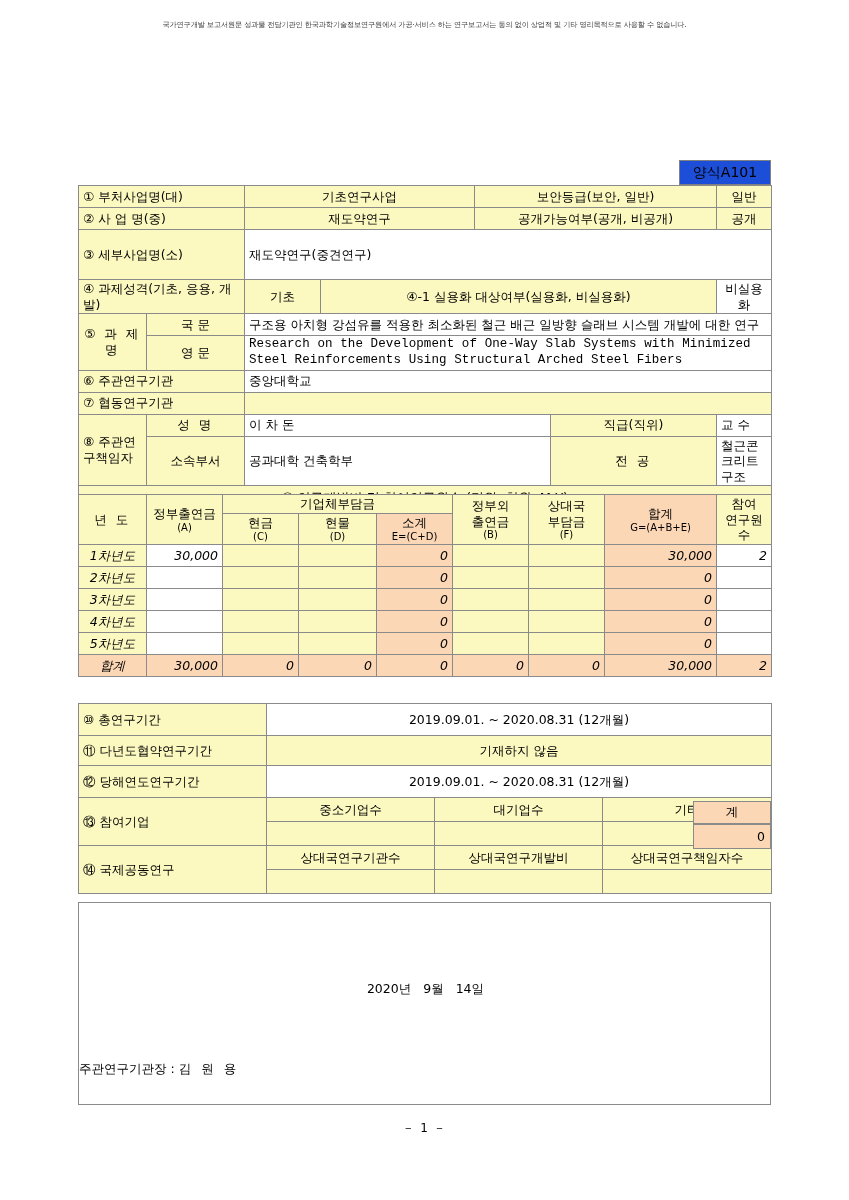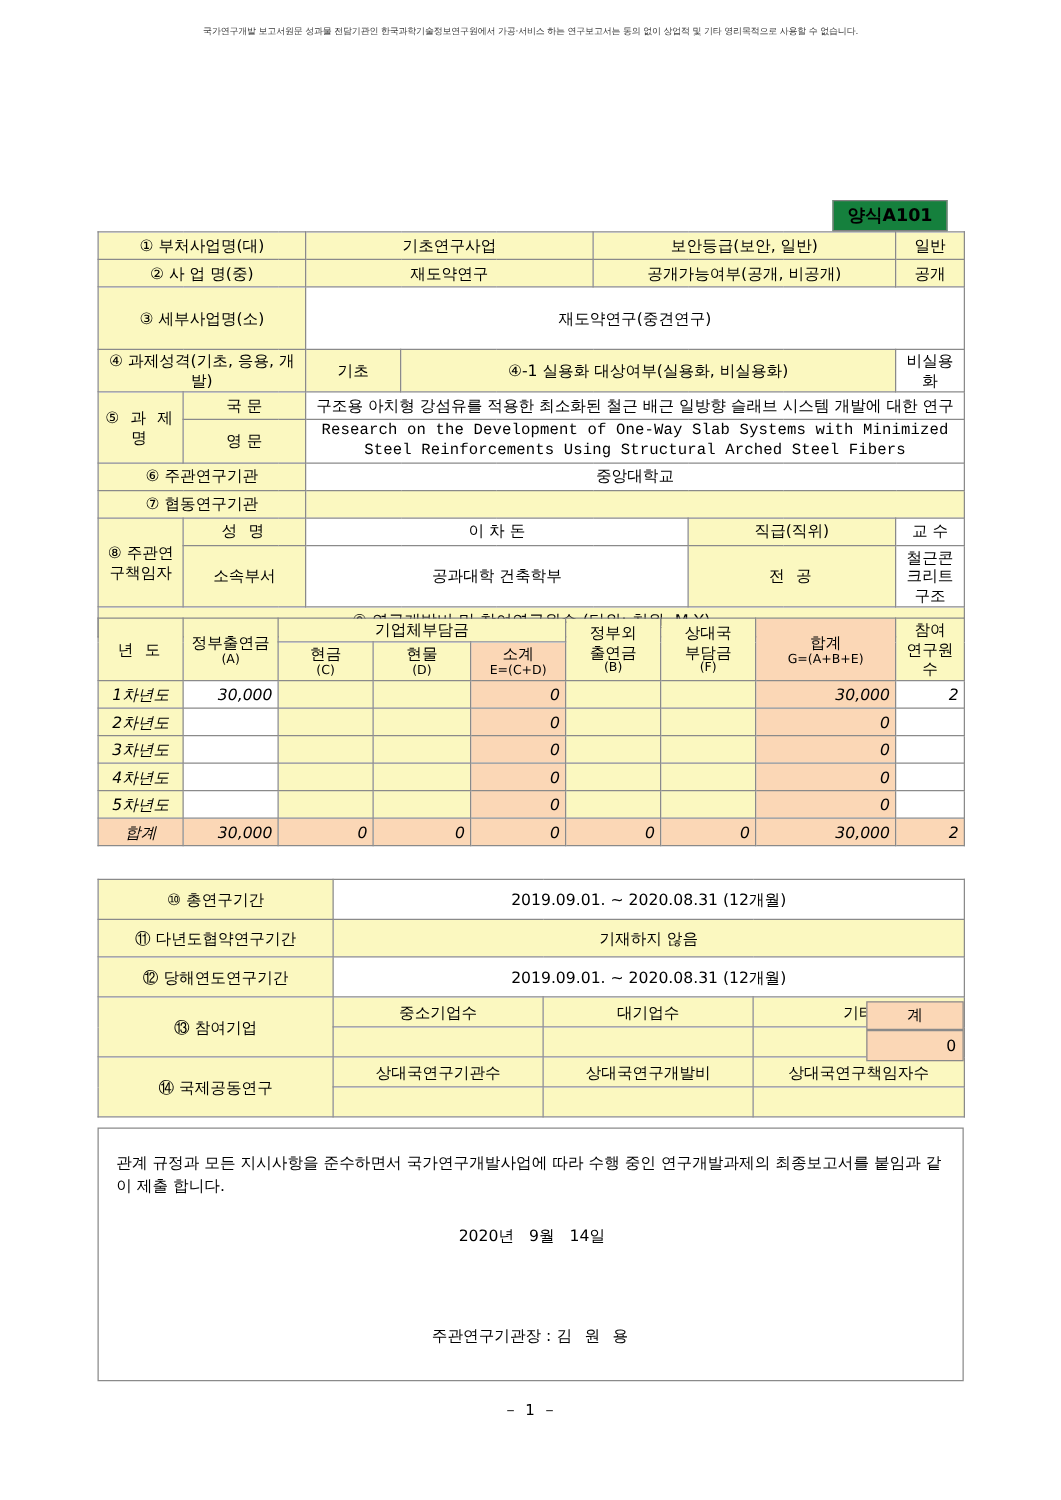--- a/index.html
+++ b/index.html
@@ -51,29 +51,29 @@
   
   .badge-row {
     position: absolute;
     top: 160px;
     left: 78px;
     width: 693px;
     height: 25px;
   }
   .badge {
     position: absolute;
-    right: 13px;
+    right: 0;
     top: 0;
     width: 92px;
     height: 25px;
     box-sizing: border-box;
-    background: #15803d;
+    background: #1d4ed8;
     border: 1px solid #808080;
     font-size: 14px;
-    font-weight: bold;
+    font-weight: normal;
     display: flex;
     align-items: center;
     justify-content: center;
   }
 
   
   table.main {
     position: absolute;
     top: 185px;
     left: 78px;
@@ -88,21 +88,21 @@
     vertical-align: middle;
     height: 22px;
     box-sizing: border-box;
     line-height: 1.25;
     overflow: hidden;
   }
   .yl  { background: #fbf8c0; }
   .or  { background: #fbd7b6; }
   .wh  { background: #ffffff; }
   .ctr { text-align: center; }
-  .lft { text-align: center; }
+  .lft { text-align: left; }
   .rgt { text-align: right; padding-right: 5px; }
   .sp  { letter-spacing: 2.5px; }
   .sm  { font-size: 11px; }
   .xs  { font-size: 10px; line-height: 1.15; }
   .eng { font-family: Liberation Mono, monospace; font-size: 11.5px; letter-spacing: 0.1px; }
 
   
   .fund-head td { height: 42px; font-size: 11px; line-height: 1.2; }
   .fund-row td  { height: 23px; font-style: italic; }
 
@@ -141,21 +141,20 @@
     left: 0;
     width: 693px;
     text-align: center;
     font-size: 12.5px;
   }
   .sig-line-2 {
     position: absolute;
     top: 158px;
     left: 0;
     width: 693px;
-    text-align: center;
     font-size: 12.5px;
   }
   .sig-name { letter-spacing: 3px; margin-left: 4px; }
 
   
   .pageno {
     position: absolute;
     top: 1120px;
     left: 0;
     width: 849px;
@@ -425,21 +424,20 @@
         <td class="yl rgt"></td>
         <td class="yl rgt"></td>
       </tr>
     </tbody>
   </table>
 
   <div style="position:absolute;left:693px;top:801px;width:78px;height:23px;background:#fbd7b6;border:1px solid #8a8a8a;box-sizing:border-box;display:flex;align-items:center;justify-content:center;font-size:12.5px">계</div>
   <div style="position:absolute;left:693px;top:824px;width:78px;height:25px;background:#fbd7b6;border:1px solid #8a8a8a;box-sizing:border-box;display:flex;align-items:center;justify-content:flex-end;padding-right:5px;font-size:12.5px">0</div>
 
   <div class="stmt-wrap">
-    <div class="stmt-text">관계 규정과 모든 지시사항을 준수하면서 국가연구개발사업에 따라 수행 중인 연구개발과제의 최종보고서를 붙임과 같이 제출 합니다.</div>
     <div class="sig-date">
       <span class="g">2020년</span>
       <span class="g">9월</span>
       <span class="g">14일</span>
     </div>
     <div class="sig-line-2">
       <span>주관연구기관장 :</span><span class="sig-name">김 원 용</span>
     </div>
   </div>
 

